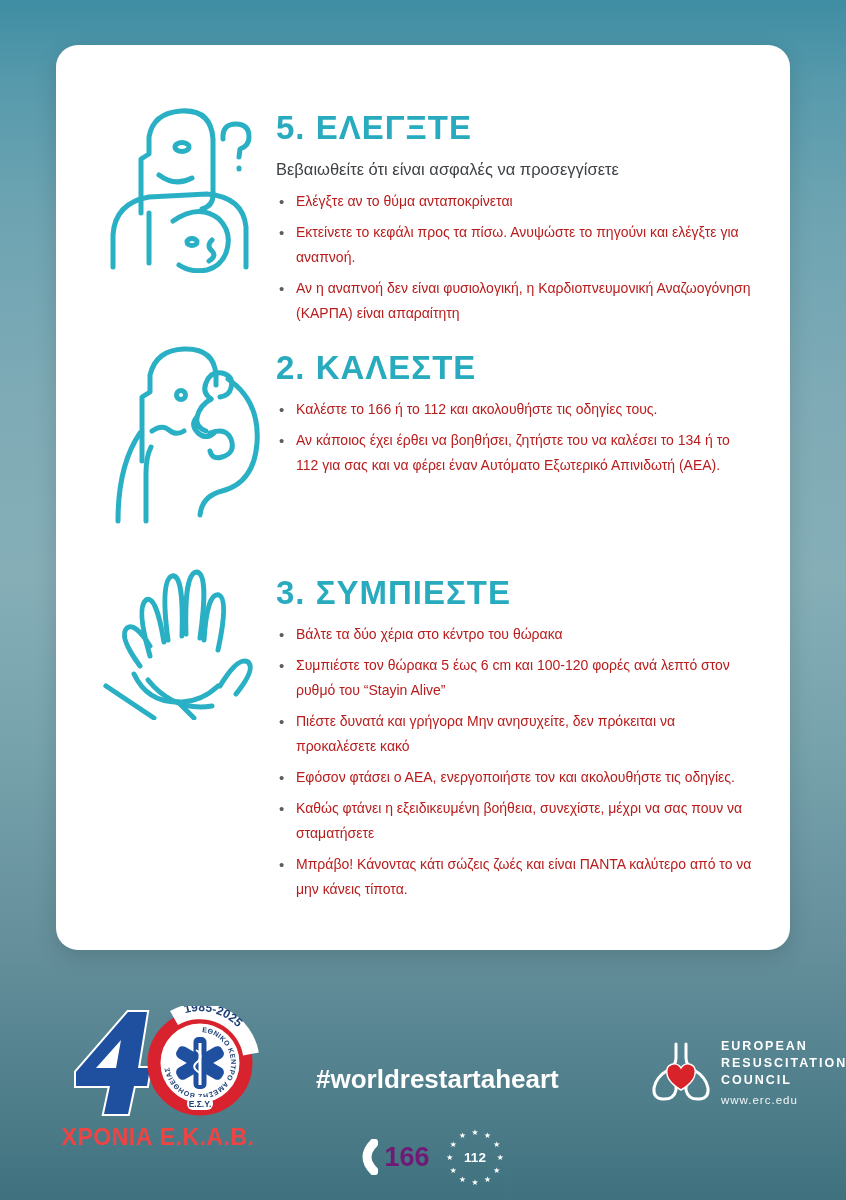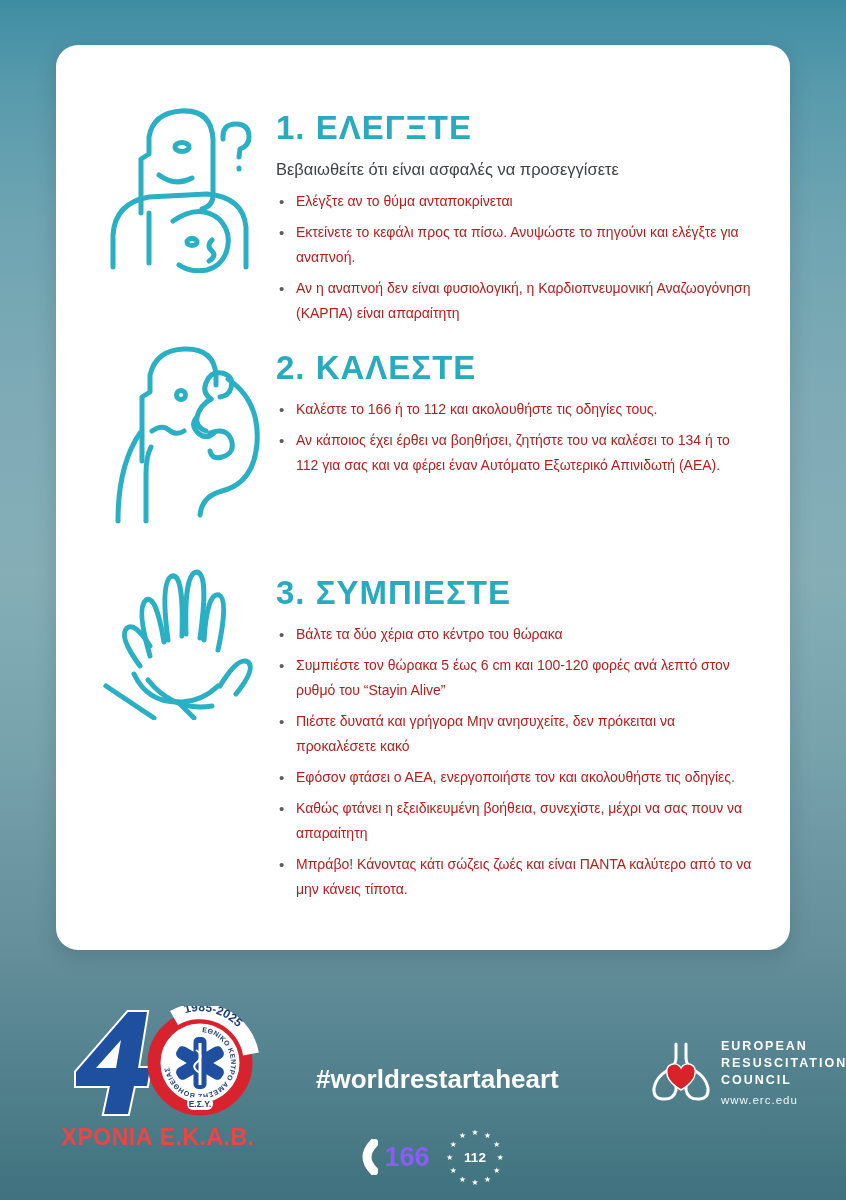--- a/index.html
+++ b/index.html
@@ -39,21 +39,21 @@
   
   .ekab{position:absolute;left:48px;top:1006px;width:220px;text-align:center;}
   .ekab-caption{margin-top:0px;font-size:23px;font-weight:bold;color:#ef4444;letter-spacing:0.5px;}
   .hashtag{position:absolute;left:316px;top:1064px;font-size:26px;font-weight:bold;color:#ffffff;}
   .erc{position:absolute;left:650px;top:1038px;display:flex;align-items:flex-start;}
   .erc-text{margin-left:9px;color:#ffffff;}
   .erc-line{font-size:12.5px;font-weight:bold;letter-spacing:2px;line-height:17px;}
   .erc-url{font-size:11.5px;letter-spacing:1px;margin-top:5px;color:#f2f6f7;}
   .phones{position:absolute;left:0;top:1126px;width:846px;display:flex;justify-content:center;align-items:center;gap:14px;transform:translateX(8px);}
   .phone-166{display:flex;align-items:center;gap:6px;}
-  .phone-166 .num{font-size:27px;font-weight:bold;color:#8b5cf6;}
+  .phone-166 .num{font-size:27px;font-weight:bold;color:#701a75;}
 </style>
 </head>
 <body>
 
 <div class="card">
 
   <div class="section section-1">
     <div class="icon-col">
       <svg width="160" height="178" viewBox="0 0 160 178">
         <g class="line-icon">
@@ -68,21 +68,21 @@
           <path d="M18,172 L18,140 Q20,108 54,102 L112,99 Q148,102 151,132 L151,172"></path>
           <path d="M54,118 L54,168"></path>
 
           <path d="M78,126 Q104,108 124,124 Q138,138 131,158 Q126,171 112,175 Q96,178 84,170"></path>
           <ellipse cx="97" cy="147" rx="5" ry="3.5"></ellipse>
           <path d="M117,145 Q111,151 117,156 Q122,161 114,166"></path>
         </g>
       </svg>
     </div>
     <div class="text-col mt1">
-      <h2 class="sec-title">1. ΕΛΕΓΞΤΕ</h2>
+      <h2 class="sec-title">5. ΕΛΕΓΞΤΕ</h2>
       <p class="intro">Βεβαιωθείτε ότι είναι ασφαλές να προσεγγίσετε</p>
       <ul class="bullets">
         <li>Ελέγξτε αν το θύμα ανταποκρίνεται</li>
         <li>Εκτείνετε το κεφάλι προς τα πίσω. Ανυψώστε το πηγούνι και ελέγξτε για αναπνοή.</li>
         <li>Αν η αναπνοή δεν είναι φυσιολογική, η Καρδιοπνευμονική Αναζωογόνηση (ΚΑΡΠΑ) είναι απαραίτητη</li>
       </ul>
     </div>
   </div>
 
   <div class="section section-2">
@@ -136,21 +136,21 @@
         </g>
       </svg>
     </div>
     <div class="text-col mt3">
       <h2 class="sec-title">3. ΣΥΜΠΙΕΣΤΕ</h2>
       <ul class="bullets">
         <li>Βάλτε τα δύο χέρια στο κέντρο του θώρακα</li>
         <li>Συμπιέστε τον θώρακα 5 έως 6 cm και 100-120 φορές ανά λεπτό στον ρυθμό του “Stayin Alive”</li>
         <li>Πιέστε δυνατά και γρήγορα Μην ανησυχείτε, δεν πρόκειται να προκαλέσετε κακό</li>
         <li>Εφόσον φτάσει ο ΑΕΑ, ενεργοποιήστε τον και ακολουθήστε τις οδηγίες.</li>
-        <li>Καθώς φτάνει η εξειδικευμένη βοήθεια, συνεχίστε, μέχρι να σας πουν να απαραίτητη</li>
+        <li>Καθώς φτάνει η εξειδικευμένη βοήθεια, συνεχίστε, μέχρι να σας πουν να σταματήσετε</li>
         <li>Μπράβο! Κάνοντας κάτι σώζεις ζωές και είναι ΠΑΝΤΑ καλύτερο από το να μην κάνεις τίποτα.</li>
       </ul>
     </div>
   </div>
 </div>
 
 <div class="ekab">
   <svg width="220" height="114" viewBox="0 0 220 114">
 
     <path d="M80,6 L28,66 L28,80 L62,80 L56,108 L80,108 L86,80 L99,80 L102,62 L90,62 L99,6 Z" fill="#1f4f9f" stroke="#ffffff" stroke-width="4" paint-order="stroke"></path>

